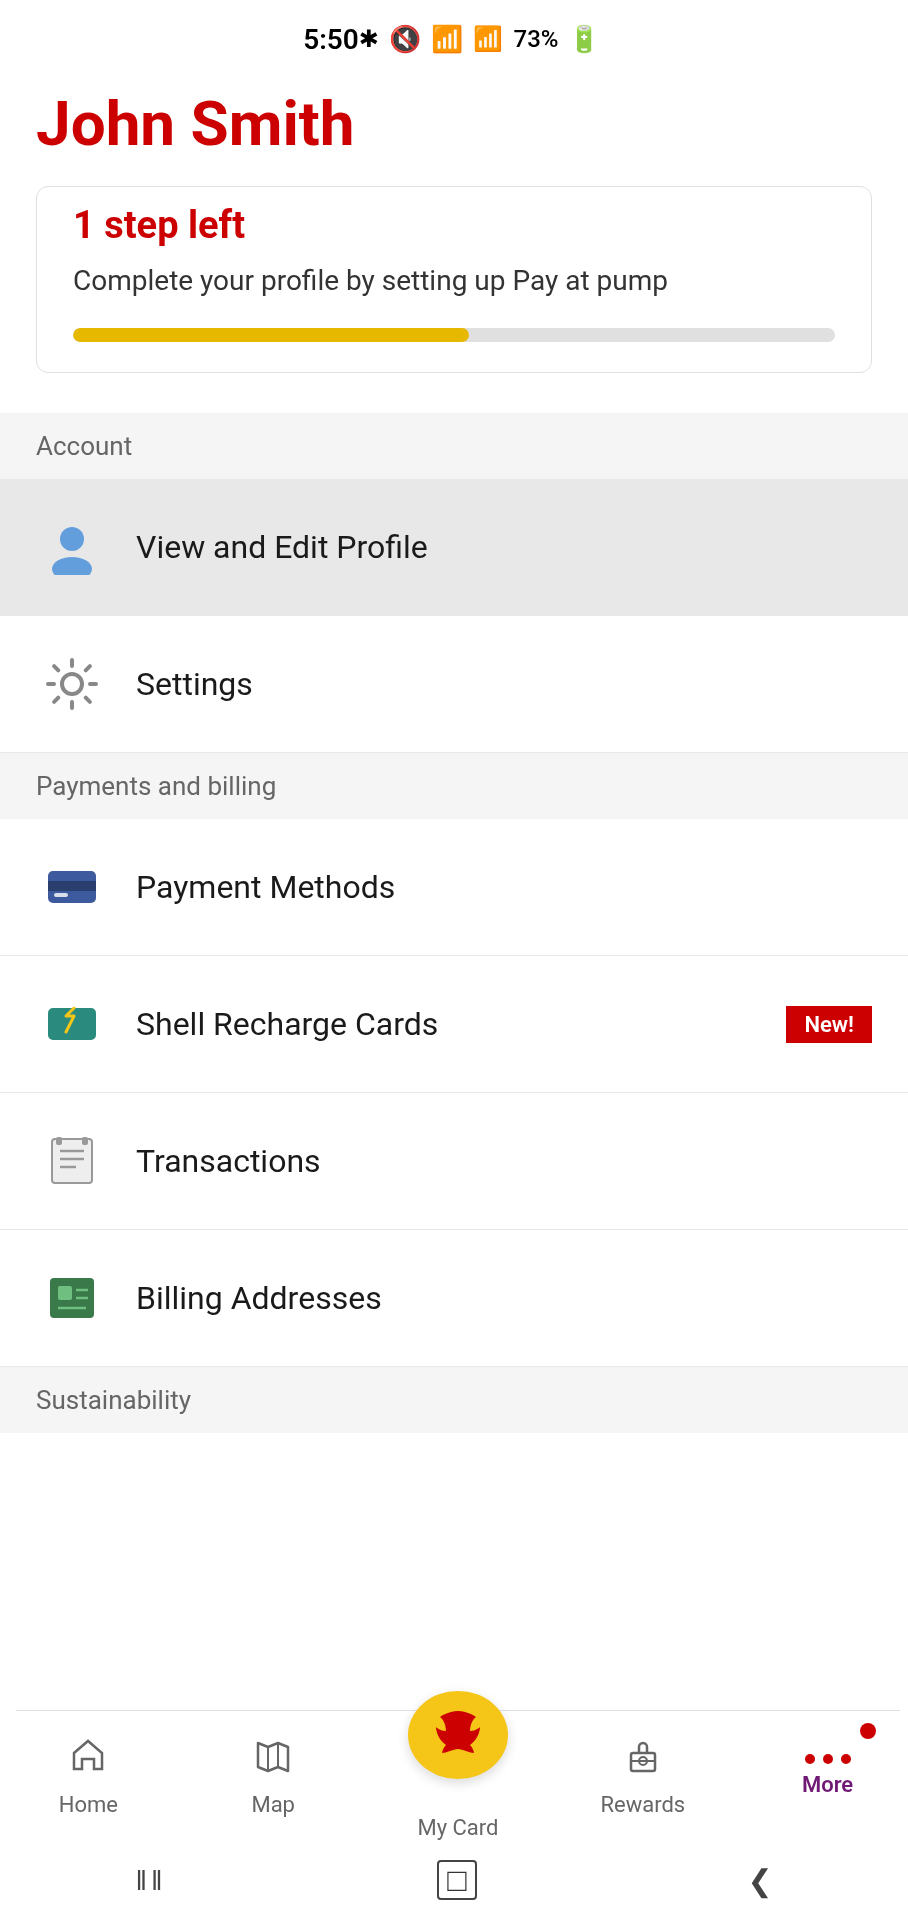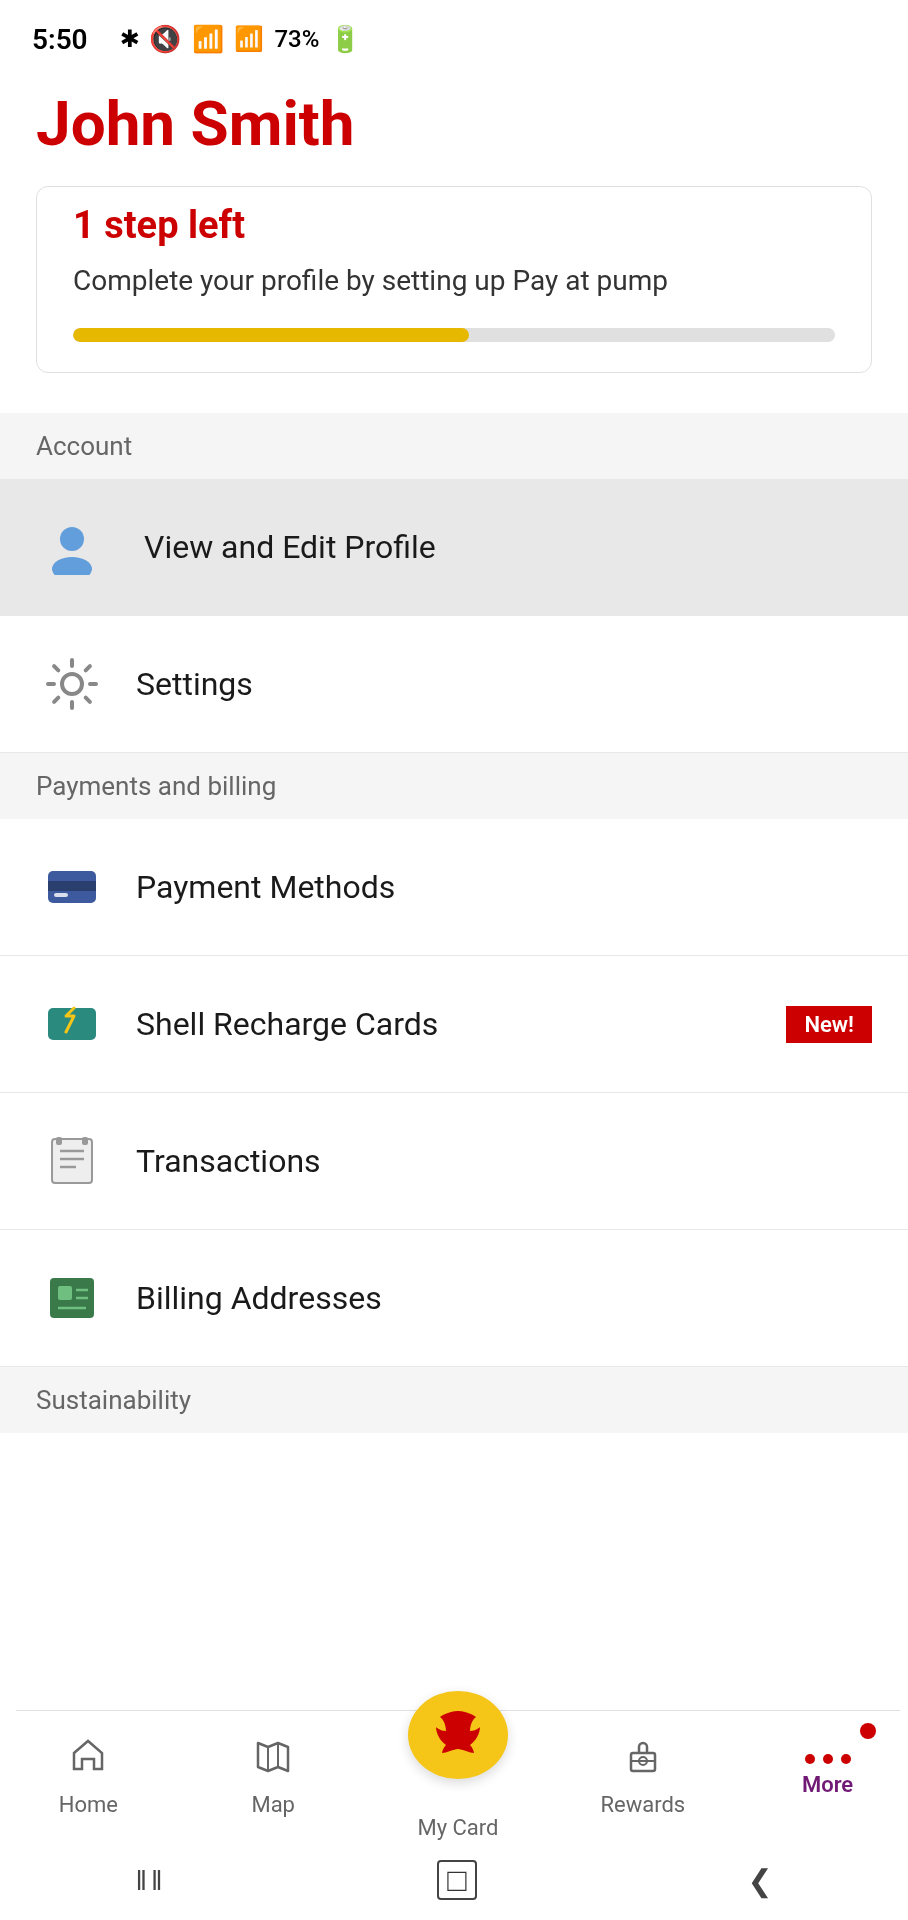--- a/index.html
+++ b/index.html
@@ -9,26 +9,25 @@
       min-height: 1920px;
       background: #fff;
       font-family: -apple-system, BlinkMacSystemFont, 'Segoe UI', Roboto, sans-serif;
       position: relative;
       overflow-x: hidden;
     }
 
     
     .status-bar {
       display: flex;
-      justify-content: flex-start;
+      justify-content: center;
       align-items: center;
       padding: 18px 36px 10px 32px;
       background: #fff;
       height: 70px;
-      gap: 32px;
     }
     .status-time {
       font-size: 28px;
       font-weight: 600;
       color: #000;
     }
     .status-icons {
       display: flex;
       align-items: center;
       gap: 10px;
@@ -98,21 +97,20 @@
       display: flex;
       align-items: center;
       padding: 32px 36px;
       background: #fff;
       border-bottom: 1px solid #e8e8e8;
       cursor: pointer;
       position: relative;
     }
     .menu-item.highlighted {
       background: #e8e8e8;
-      gap: 8px;
     }
     .menu-item-icon {
       width: 72px;
       height: 72px;
       display: flex;
       align-items: center;
       justify-content: center;
       margin-right: 28px;
       flex-shrink: 0;
     }

